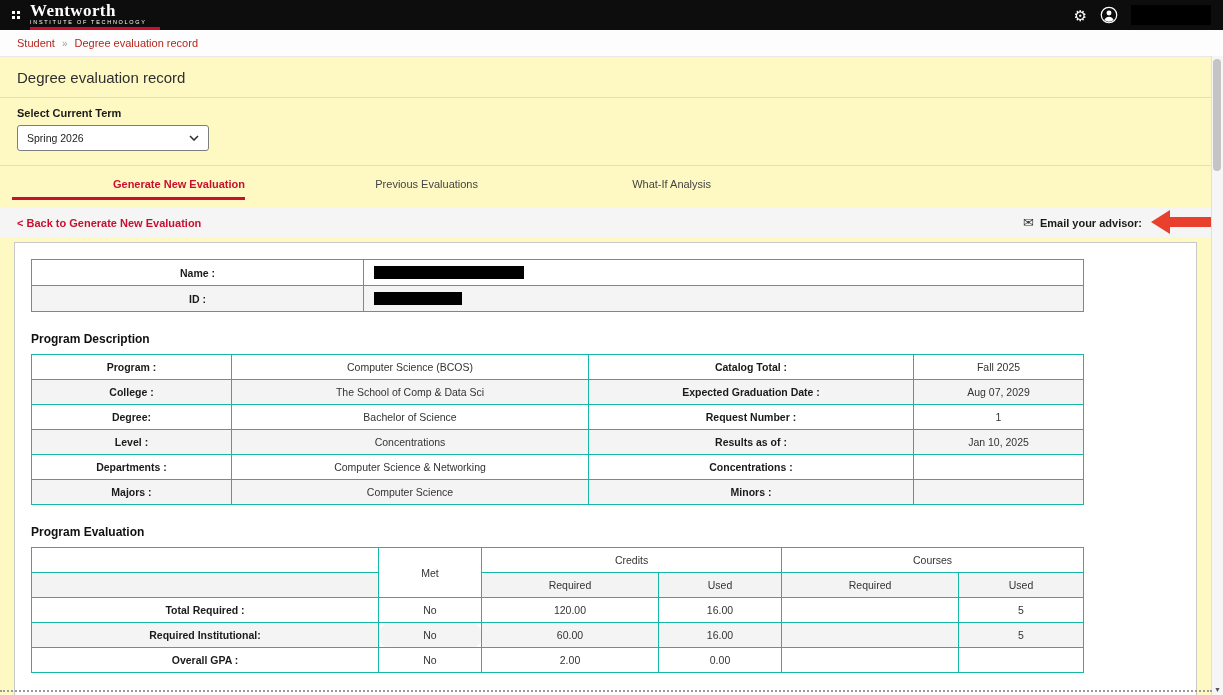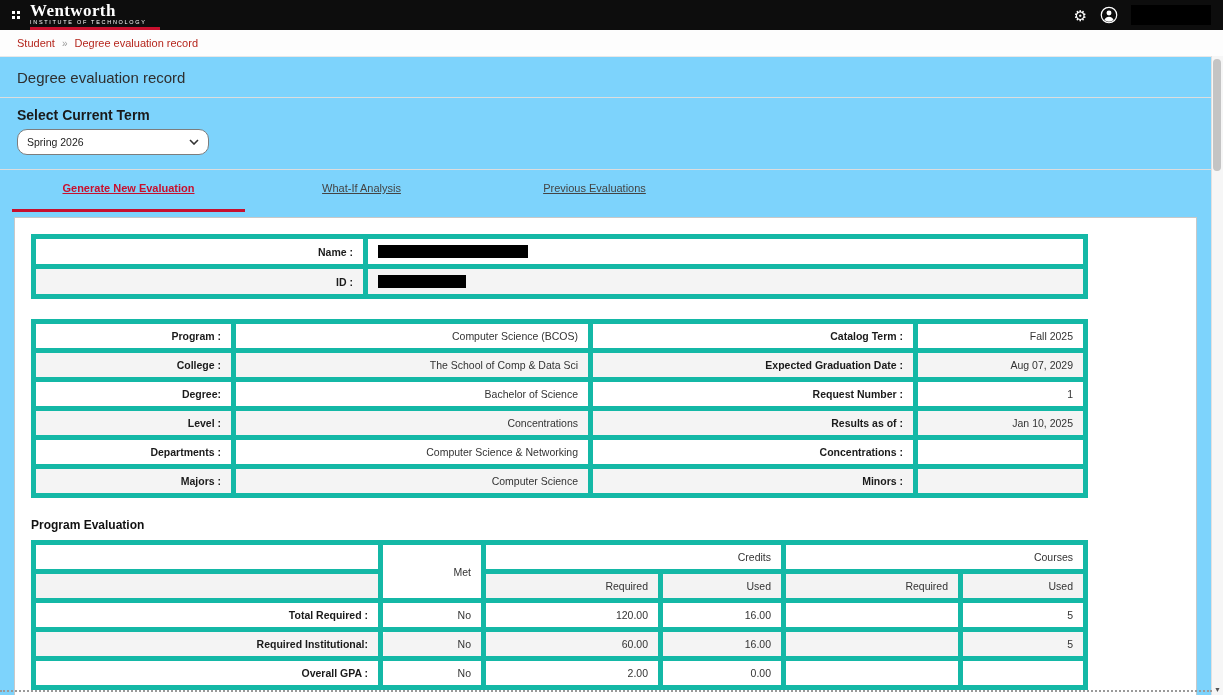--- a/index.html
+++ b/index.html
@@ -1,19 +1,19 @@
 <!DOCTYPE html>
 <html><head>
 <meta charset="utf-8">
 <style>
   * { margin:0; padding:0; box-sizing:border-box; }
   body { background:#e9e9e9; }
   .screen {
     width:1223px; height:695px; position:relative; overflow:hidden;
-    background:#7dd3fc; font-family:"Liberation Sans", sans-serif; color:#222;
+    background:#fef9c3; font-family:"Liberation Sans", sans-serif; color:#222;
   }
 
   
   .hdr { height:30px; background:#0d0d0d; display:flex; align-items:center; padding:0 12px; }
   .grid-icon { display:grid; grid-template-columns:3px 3px; grid-gap:2px; margin-right:10px; }
   .grid-icon i { width:3px; height:3px; background:#fff; display:block; }
   .logo { display:flex; flex-direction:column; padding-top:3px; }
   .logo-name { color:#fff; font-family:"Liberation Serif", serif; font-weight:bold; font-size:17px; line-height:15px; letter-spacing:.4px; }
   .logo-tag  { color:#fff; font-size:5.5px; letter-spacing:1.7px; margin-top:1px; }
   .logo-bar  { height:2.5px; background:#c8102e; margin-top:2px; width:130px; }
@@ -25,48 +25,48 @@
   .crumbs { height:27px; display:flex; align-items:center; gap:7px; padding:0 17px;
             font-size:11px; background:#fdfdfd; border-bottom:1px solid #e8e8e8; }
   .crumb { color:#b5261d; cursor:pointer; }
   .crumb-sep { color:#999; font-size:10px; }
 
   .main { margin-right:12px; }
 
   
   .title-row { padding:12px 17px 11px; font-size:15px; color:#2f2f2f; border-bottom:1px solid #ddd; }
   .term-row  { padding:9px 17px 14px; border-bottom:1px solid #ddd; }
-  .term-label{ font-weight:bold; font-size:14px; color:#1a1a1a; margin-bottom:6px; }
-  .select { width:192px; height:26px; border:1px solid #7d7d7d; border-radius:10px;
+  .term-label{ font-weight:bold; font-size:11px; color:#1a1a1a; margin-bottom:6px; }
+  .select { width:192px; height:26px; border:1px solid #7d7d7d; border-radius:3px;
             display:flex; align-items:center; justify-content:space-between;
             padding:0 9px; font-size:10.5px; color:#222; background:#fff; cursor:pointer; }
 
   
   .tabs { display:flex; padding:12px 0 0 12px; }
-  .tab  { width:233px; text-align:center; font-size:11px; color:#444; padding-bottom:18px;
-          position:relative; cursor:pointer;text-decoration:underline; }
+  .tab  { width:233px; text-align:right; font-size:11px; color:#444; padding-bottom:10px;
+          position:relative; cursor:pointer; }
   .tab.active { color:#c8102e; font-weight:bold; }
   .tab.active::after { content:""; position:absolute; left:0; right:0; bottom:0; height:3px; background:#c8102e; }
 
   
   .strip { margin-top:8px; background:#f5f5f5; height:29px; display:flex; align-items:center;
            padding:0 17px; position:relative; }
   .back-link { color:#c8102e; font-weight:bold; font-size:11px; cursor:pointer; }
   .email { margin-left:auto; margin-right:52px; display:flex; align-items:center; gap:6px;
            font-size:11px; color:#1a1a1a; font-weight:bold; cursor:pointer; }
   .env { font-size:13px; color:#333; font-weight:normal; }
   .arrow { position:absolute; right:0; top:-2px; z-index:5; }
 
   
   .panel { margin:5px 14px 0; border:1px solid #c8c8c8; background:#fff; padding:16px; min-height:600px; }
   .sec { margin-bottom:20px; }
   .sec-title { font-weight:bold; font-size:12px; color:#111; margin-bottom:8px; }
 
   table.t { border-collapse:collapse; table-layout:fixed; width:1052px; font-size:10.5px; }
-  .t td { border:5px solid #14b8a6; padding:6px 10px; text-align:right; color:#333;
+  .t td { border:1px solid #14b8a6; padding:6px 10px; text-align:center; color:#333;
           height:13px; white-space:nowrap; overflow:hidden; }
   .t tbody tr:nth-child(even) { background:#f4f4f4; }
   td.lbl { font-weight:bold; color:#1a1a1a; }
   .vgray { color:#666; }
   .vwarm { color:#96635a; }
   .no    { color:#cc1f1f;border-radius:11px; }
   .num   { color:#555; }
   .h2    { background:#f3f3f3; }
   .redact { height:13px; background:#000; }
   .redact.name { width:150px; }
@@ -126,24 +126,36 @@
         <span style="display:flex;">
           <svg width="10" height="6" viewBox="0 0 10 6">
               <path d="M1 1l4 4 4-4" stroke="#333" stroke-width="1.6" fill="none"></path>
             </svg>
         </span>
       </div>
     </div>
 
     <div class="tabs">
       <div class="tab active">Generate New Evaluation</div>
+      <div class="tab">Previous Evaluations</div>
       <div class="tab">What-If Analysis</div>
-      <div class="tab">Previous Evaluations</div>
-    </div>
-
+    </div>
+
+    <div class="strip">
+      <span class="back-link">&lt; Back to Generate New Evaluation</span>
+      <span class="email">
+        <span class="env">✉</span>
+        <span>Email your advisor:</span>
+      </span>
+      <span class="arrow">
+        <svg width="60" height="33" viewBox="0 0 60 33">
+          <polygon points="0,16 19,4 19,11 60,11 60,21 19,21 19,28" fill="#e8402d"></polygon>
+        </svg>
+      </span>
+    </div>
 
     <div class="panel">
 
       <div class="sec">
         <table class="t">
           <colgroup>
               <col style="width:332px">
               <col style="width:720px">
             </colgroup>
           <tbody>
@@ -157,32 +169,33 @@
               <td class="lbl">ID :</td>
               <td>
                   <div class="redact id"></div>
                 </td>
             </tr>
           </tbody>
         </table>
       </div>
 
       <div class="sec">
+        <div class="sec-title">Program Description</div>
         <table class="t">
           <colgroup>
               <col style="width:200px">
               <col style="width:357px">
               <col style="width:325px">
               <col style="width:170px">
             </colgroup>
           <tbody>
             <tr>
               <td class="lbl">Program :</td>
               <td class="vgray">Computer Science (BCOS)</td>
-              <td class="lbl">Catalog Term :</td>
+              <td class="lbl">Catalog Total :</td>
               <td class="vwarm">Fall 2025</td>
             </tr>
             <tr>
               <td class="lbl">College :</td>
               <td class="vgray">The School of Comp &amp; Data Sci</td>
               <td class="lbl">Expected Graduation Date :</td>
               <td class="vwarm">Aug 07, 2029</td>
             </tr>
             <tr>
               <td class="lbl">Degree:</td>

